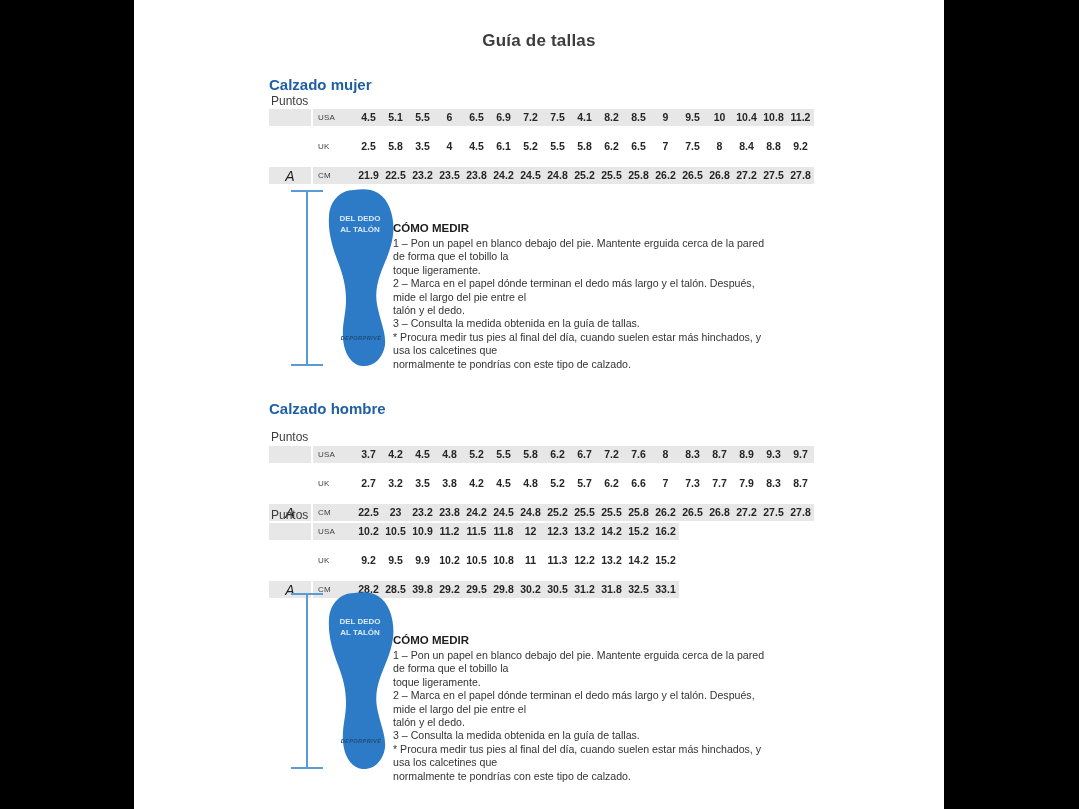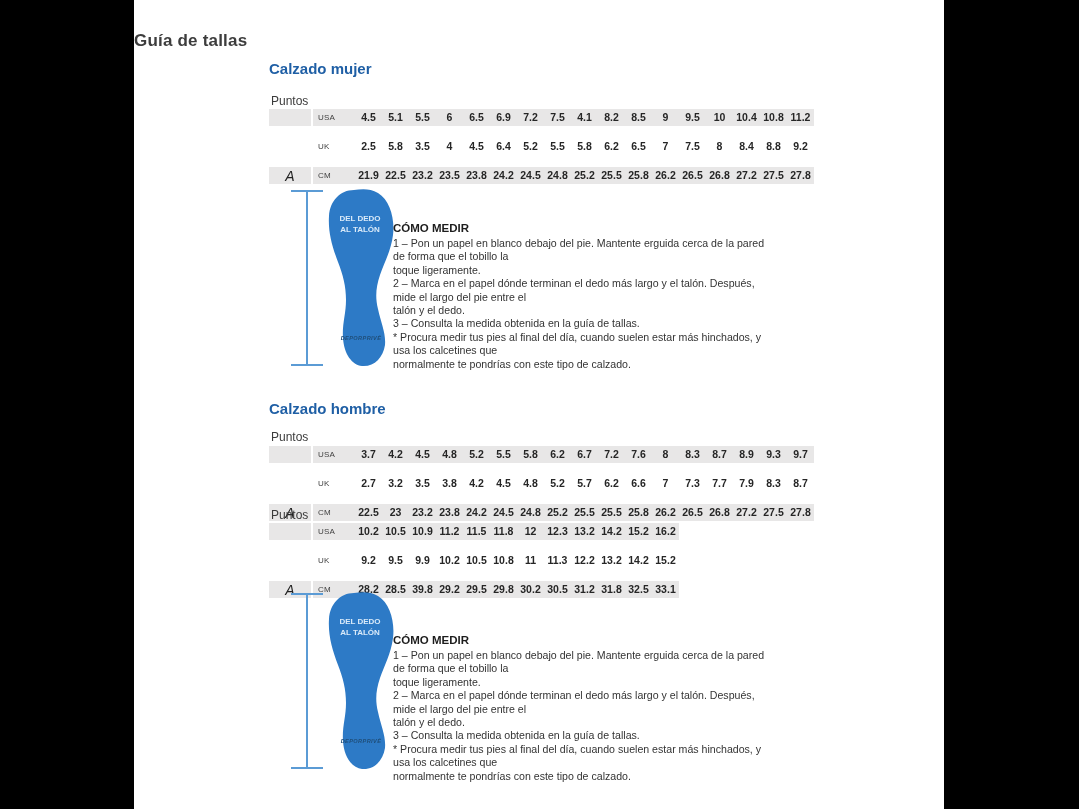--- a/index.html
+++ b/index.html
@@ -12,27 +12,27 @@
     --title-gray:#3d3d3d;
     --body-text:#333333;
   }
   html,body{margin:0;padding:0;}
   body{
     width:1079px;height:809px;background:#000;overflow:hidden;
     font-family:"Liberation Sans",sans-serif;position:relative;
   }
   .page{position:absolute;left:134px;top:0;width:810px;height:809px;background:#fff;}
   .page-title{
-    position:absolute;top:31px;left:0;width:100%;
+    position:absolute;top:31px;left:0;width:100%;text-align:center;
     font-size:17px;font-weight:600;color:var(--title-gray);letter-spacing:.2px;
   }
   .section-heading{
     position:absolute;left:135px;font-size:15px;font-weight:700;color:var(--accent-blue);
   }
-  .h-mujer{top:60px;}
+  .h-mujer{top:76px;}
   .h-hombre{top:400px;}
   .puntos{position:absolute;left:137px;font-size:12px;color:#3b3b3b;}
   .p1{top:94px;}
   .p2{top:430px;}
   .p3{top:508px;}
   .size-table{position:absolute;left:135px;}
   .t1{top:109px;}
   .t2{top:446px;}
   .t3{top:523px;}
   .t-row{display:flex;height:17px;margin-bottom:12px;}
@@ -95,21 +95,21 @@
         <div class="t-cell">11.2</div>
       </div>
       <div class="t-row plain">
         <div class="t-corner"></div>
         <div class="t-label">UK</div>
         <div class="t-cell">2.5</div>
         <div class="t-cell">5.8</div>
         <div class="t-cell">3.5</div>
         <div class="t-cell">4</div>
         <div class="t-cell">4.5</div>
-        <div class="t-cell">6.4</div>
+        <div class="t-cell">6.1</div>
         <div class="t-cell">5.2</div>
         <div class="t-cell">5.5</div>
         <div class="t-cell">5.8</div>
         <div class="t-cell">6.2</div>
         <div class="t-cell">6.5</div>
         <div class="t-cell">7</div>
         <div class="t-cell">7.5</div>
         <div class="t-cell">8</div>
         <div class="t-cell">8.4</div>
         <div class="t-cell">8.8</div>

